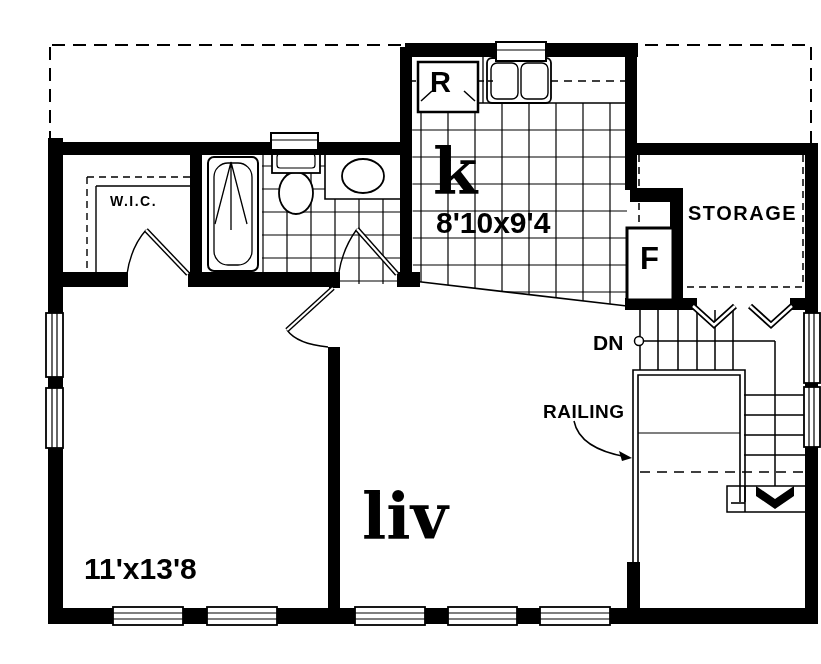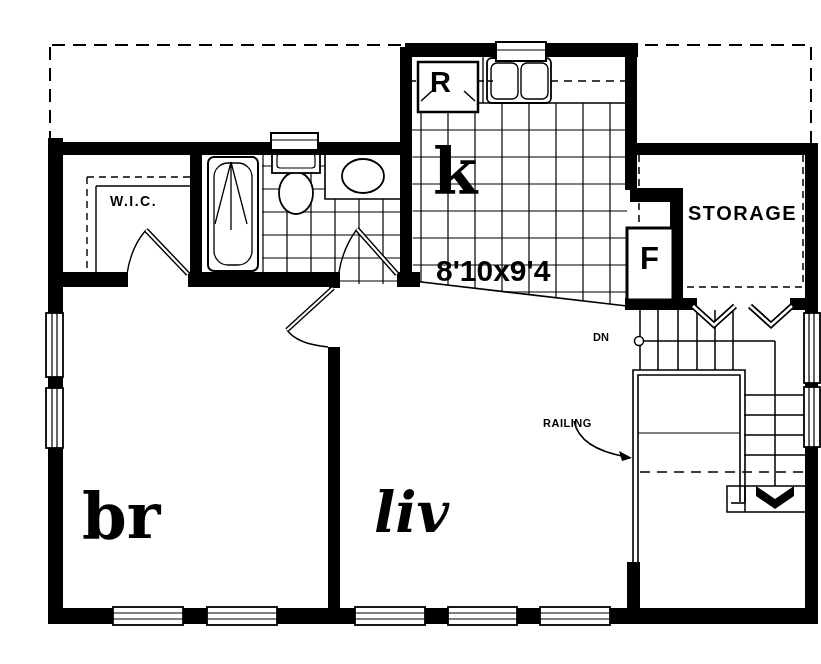--- a/index.html
+++ b/index.html
@@ -221,30 +221,30 @@
     <g>
       <rect x="804" y="387" width="16" height="60" fill="#fff" stroke-width="1.8"></rect>
       <path d="M809,387 V447 M814,387 V447" stroke-width="1.2"></path>
     </g>
   </g>
 </svg>
 
 <div class="lbl sans" style="left:110px;top:194px;font-size:14px;letter-spacing:1.5px;">W.I.C.</div>
 
 <div class="lbl serif" style="left:433px;top:139px;font-size:64px;">k</div>
-<div class="lbl sans" style="left:436px;top:208px;font-size:30px;margin-top:48px;">8'10x9'4</div>
+<div class="lbl sans" style="left:436px;top:208px;font-size:30px;">8'10x9'4</div>
 
 <div class="lbl sans" style="left:688px;top:203px;font-size:20px;letter-spacing:1.5px;">STORAGE</div>
 
 <div class="lbl sans" style="left:640px;top:243px;font-size:31px;">F</div>
 
 <div class="lbl sans" style="left:430px;top:68px;font-size:29px;">R</div>
 
-<div class="lbl sans" style="left:593px;top:332px;font-size:11px;">DN</div>
-
-<div class="lbl sans" style="left:543px;top:402px;font-size:11px;letter-spacing:0.5px;margin-top:16px;">RAILING</div>
-
-<div class="lbl serif" style="left:82px;top:484px;font-size:64px;">br</div>
-
-<div class="lbl serif" style="left:374px;top:484px;font-size:56px;font-style:italic;">liv</div>
+<div class="lbl sans" style="left:593px;top:332px;font-size:21px;">DN</div>
+
+<div class="lbl sans" style="left:543px;top:402px;font-size:19px;letter-spacing:0.5px;">RAILING</div>
+
+<div class="lbl sans" style="left:84px;top:554px;font-size:30px;">11'x13'8</div>
+
+<div class="lbl serif" style="left:362px;top:484px;font-size:64px;">liv</div>
 
 
 </div>
 
 </body></html>

